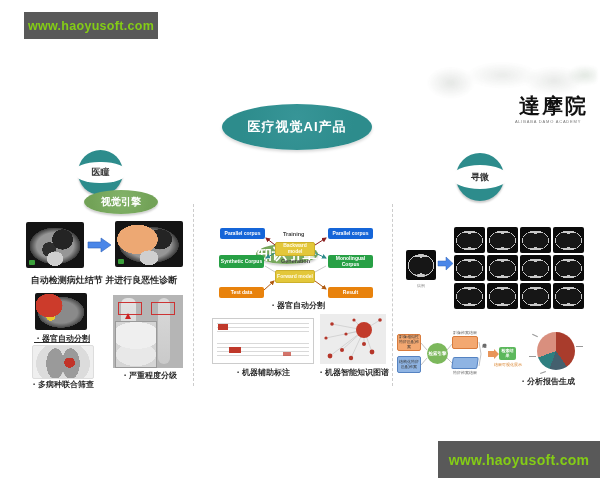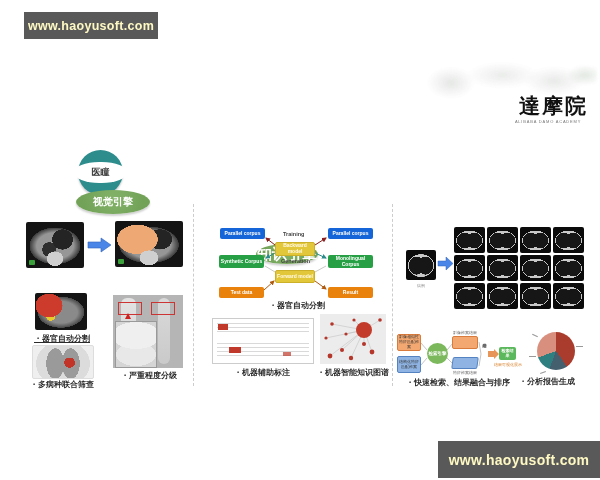--- a/index.html
+++ b/index.html
@@ -1,20 +1,20 @@
 <!DOCTYPE html>
 <html><head>
 <meta charset="utf-8">
 <style>
   html,body{margin:0;padding:0;background:#fff;}
   .slide{position:relative;width:600px;height:480px;background:#fff;overflow:hidden;
          font-family:"Liberation Sans","DejaVu Sans",sans-serif;color:#222;}
 
   
-  .banner{position:absolute;background:#595959;color:#fef9c3;font-weight:bold;
+  .banner{position:absolute;background:#595959;color:#84cc16;font-weight:bold;
           display:flex;align-items:center;justify-content:center;letter-spacing:.3px;}
   .banner.top{left:24px;top:12px;width:134px;height:27px;font-size:12.5px;}
   .banner.bottom{left:438px;top:441px;width:162px;height:37px;font-size:14px;}
 
   .title{position:absolute;left:28px;top:88px;font-size:17px;font-weight:600;color:#1e1e1e;}
 
   
   .ink{position:absolute;left:425px;top:60px;width:172px;height:38px;filter:blur(1px);opacity:.8;background:
     radial-gradient(20% 60% at 15% 60%, rgba(125,135,125,.25), transparent 70%),
     radial-gradient(30% 50% at 45% 40%, rgba(125,135,125,.20), transparent 70%),
@@ -125,41 +125,46 @@
 <div class="slide">
 
   <div class="banner top">www.haoyusoft.com</div>
   <div class="banner bottom">www.haoyusoft.com</div>
 
 
   <div class="ink"></div>
   <div class="damo-name">達摩院</div>
   <div class="damo-sub">ALIBABA DAMO ACADEMY</div>
 
+  <div class="bubble">医疗视觉AI产品</div>
 
   <div class="sphere" style="left:78px;top:150px;width:45px;height:45px;">
     <div class="lens">医瞳</div>
   </div>
-  <div class="engine" style="left:76px;top:190px;width:74px;height:24px;font-size:10px;">视觉引擎</div>
+  <div class="engine" style="left:84px;top:190px;width:74px;height:24px;font-size:10px;">视觉引擎</div>
 
   <div class="engine" style="left:256px;top:196px;width:62px;height:20px;font-size:15px;margin-top:48px;">知识引擎</div>
 
+  <div class="sphere" style="left:456px;top:153px;width:48px;height:48px;">
+    <div class="lens">寻微</div>
+  </div>
 
   <div class="divider" style="left:193px;"></div>
   <div class="divider" style="left:392px;"></div>
 
   <div class="ct abd" style="left:26px;top:222px;width:58px;height:46px;">
       <div class="corner"></div>
     </div>
   <svg style="left:88px;top:237px;" width="24" height="16">
     <polygon points="0,5 13,5 13,1 23,8 13,15 13,11 0,11" fill="#4a86e8" stroke="#2f63b8" stroke-width="0.6"></polygon>
   </svg>
   <div class="ct abd hl" style="left:115px;top:221px;width:68px;height:46px;">
       <div class="corner"></div>
     </div>
+  <div class="cap" style="left:18px;top:274px;width:172px;font-size:9px;">自动检测病灶结节 并进行良恶性诊断</div>
 
   <div class="ct seg" style="left:35px;top:293px;width:52px;height:37px;"></div>
   <div class="cap" style="left:28px;top:333px;width:68px;font-size:8px;text-decoration:underline;">・器官自动分割</div>
 
   <div class="ct chest-light" style="left:32px;top:345px;width:60px;height:32px;"></div>
   <div class="cap" style="left:24px;top:379px;width:76px;font-size:8px;">・多病种联合筛查</div>
 
   <div class="knee">
     <div class="bone" style="left:8px;top:3px;width:15px;height:66px;"></div>
     <div class="bone" style="left:45px;top:3px;width:12px;height:66px;opacity:.8;"></div>
@@ -276,21 +281,20 @@
   <div class="sbox sorange" style="left:397px;top:334px;width:24px;height:17px;">影像相似性特征匹配检索</div>
   <div class="sbox sblue" style="left:397px;top:356px;width:24px;height:17px;">结构化特征匹配检索</div>
   <div class="sbox sgreen-circle" style="left:427px;top:343px;width:21px;height:21px;font-size:4.5px;">检索引擎</div>
   <div class="slabel" style="left:450px;top:330px;width:30px;text-align:center;">影像检索结果</div>
   <div class="sbox sorange" style="left:452px;top:336px;width:26px;height:13px;"></div>
   <div class="sbox sblue" style="left:452px;top:357px;width:26px;height:12px;transform:skewX(-8deg);"></div>
   <div class="slabel" style="left:450px;top:370px;width:30px;text-align:center;">特征检索结果</div>
   <div class="vlabel" style="left:482px;top:340px;height:28px;">结果融合排序</div>
   <div class="sbox sgreen" style="left:499px;top:347px;width:17px;height:13px;font-size:4px;">检索结果</div>
   <div class="slabel" style="left:490px;top:362px;width:36px;text-align:center;color:#d9822b;">结果可视化展示</div>
-  <div class="cap" style="left:404px;top:377px;width:108px;font-size:8px;">・快速检索、结果融合与排序</div>
 
   <div class="pie"></div>
   <div class="stub" style="left:576px;top:346px;width:7px;height:1px;"></div>
   <div class="stub" style="left:529px;top:356px;width:7px;height:1px;"></div>
   <div class="stub" style="left:532px;top:335px;width:6px;height:1px;transform:rotate(25deg);"></div>
   <div class="stub" style="left:540px;top:372px;width:6px;height:1px;transform:rotate(-20deg);"></div>
   <div class="cap" style="left:512px;top:376px;width:70px;font-size:8px;">・分析报告生成</div>
 
 </div>
 

